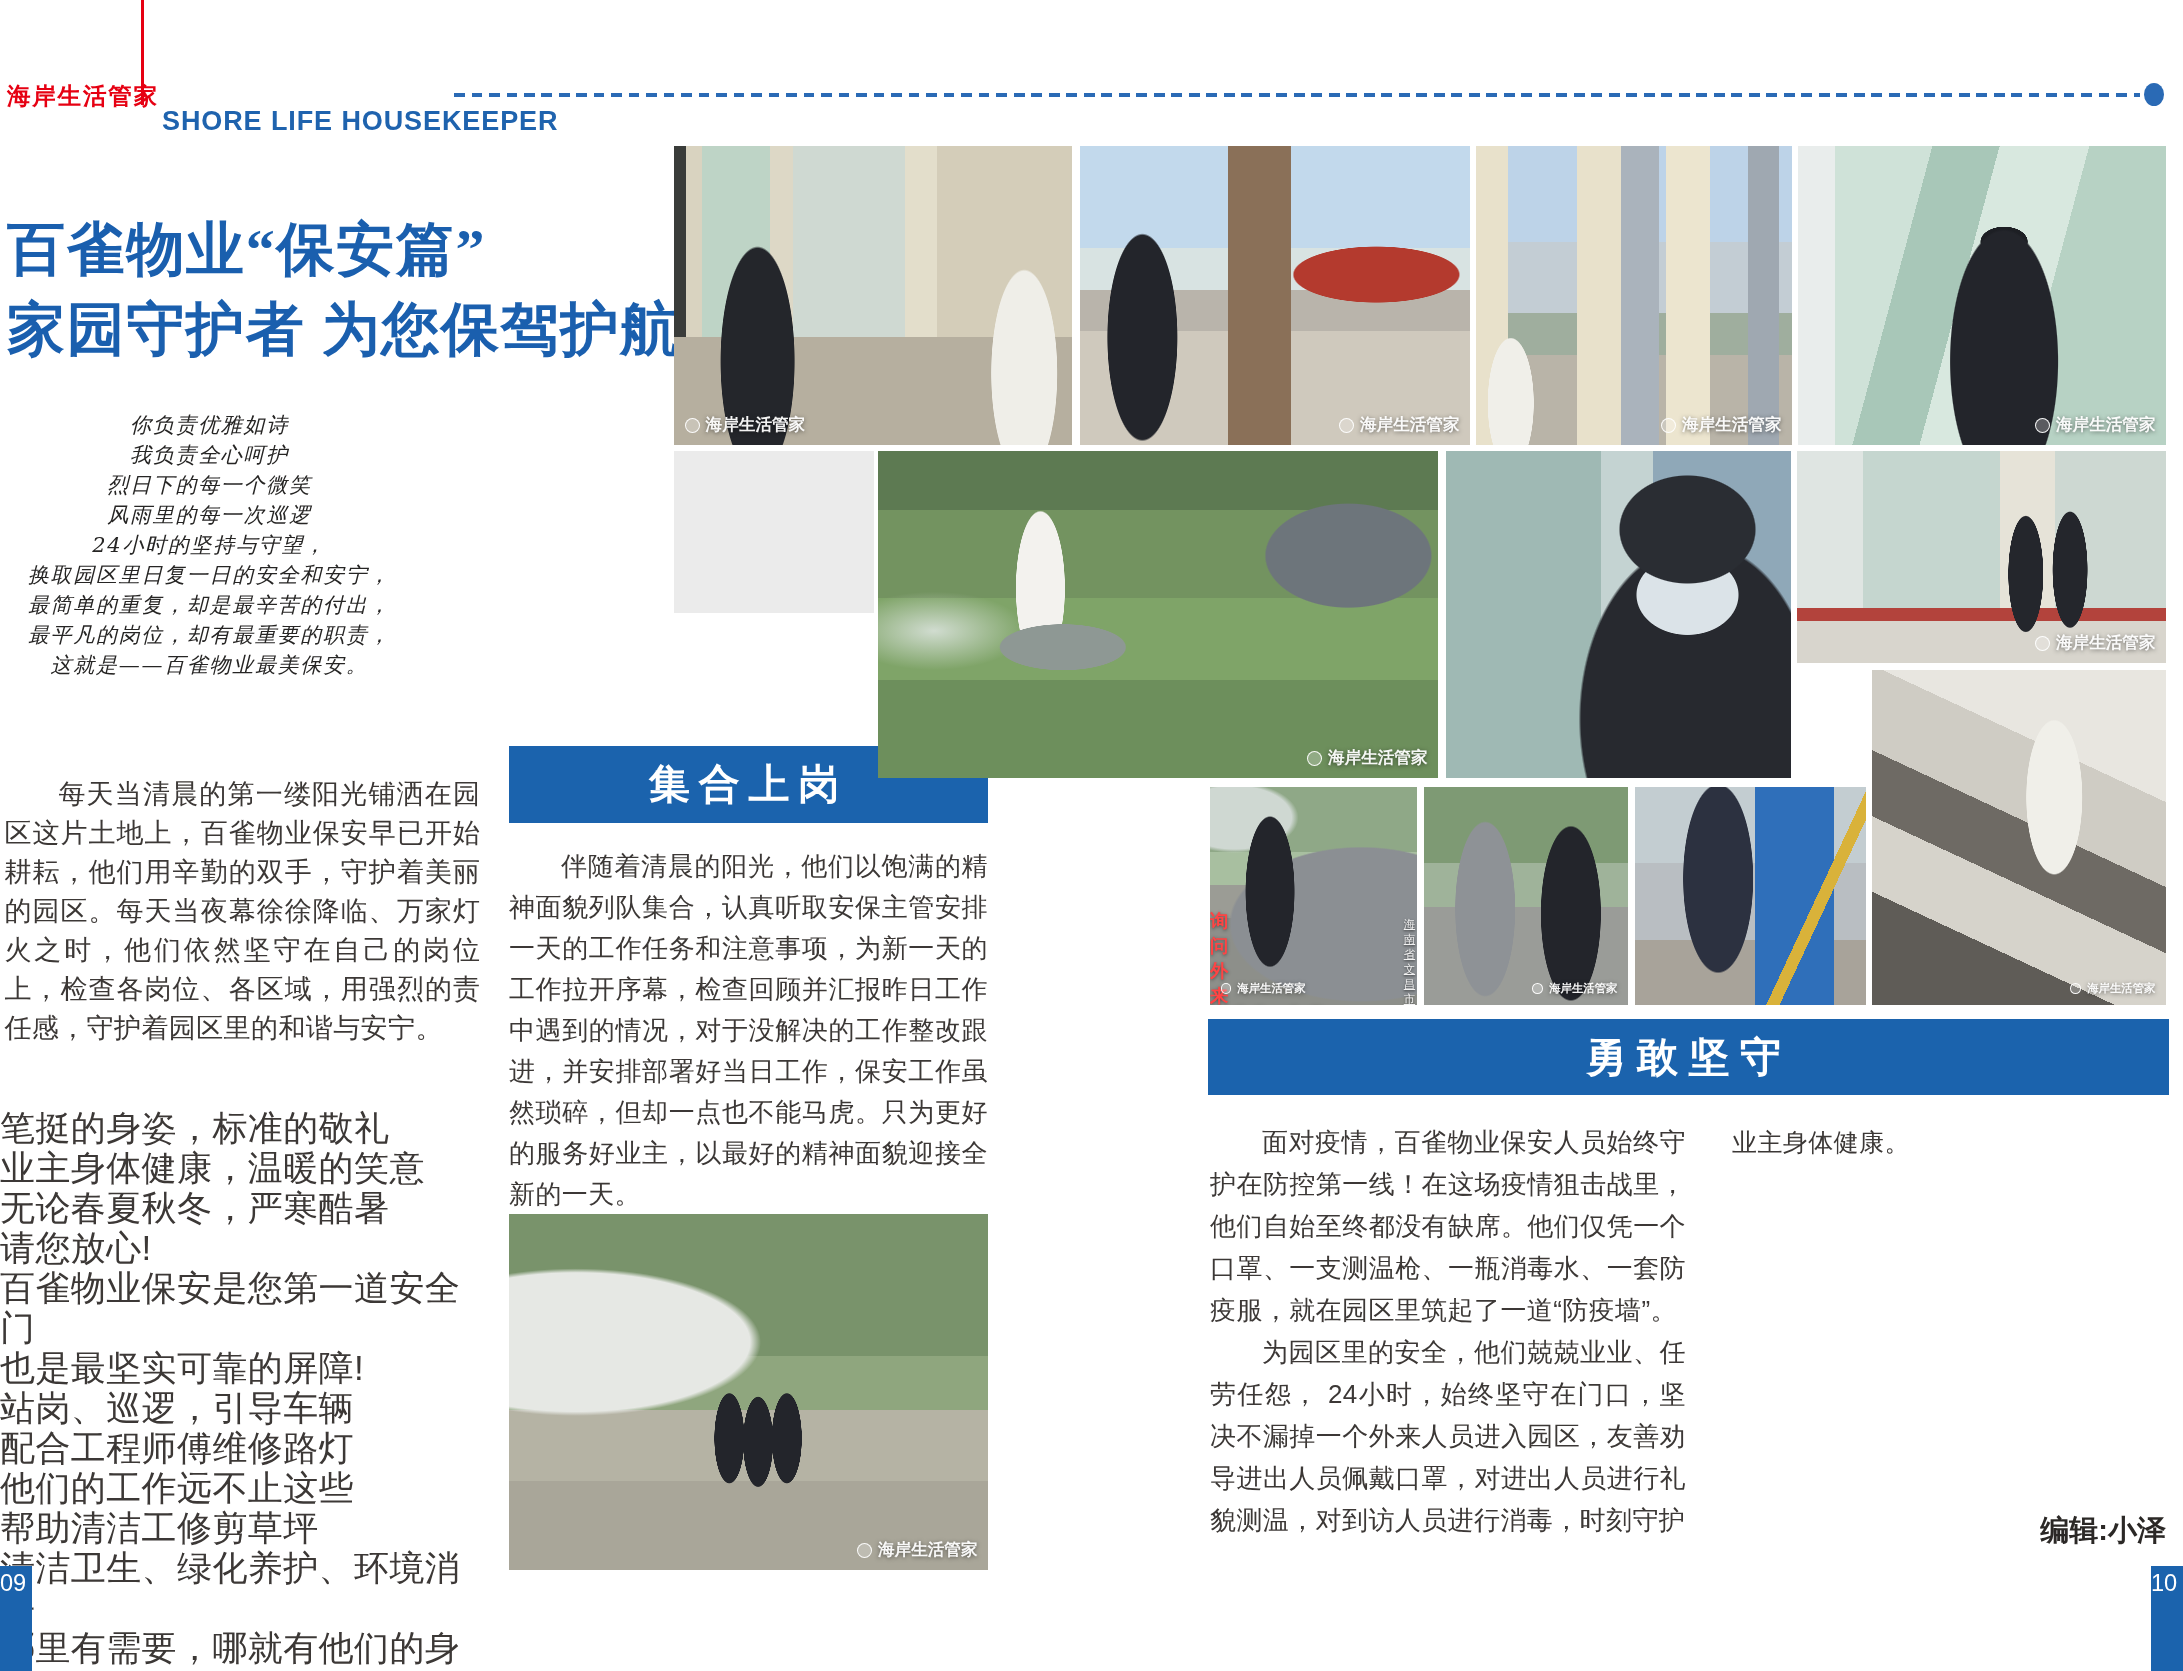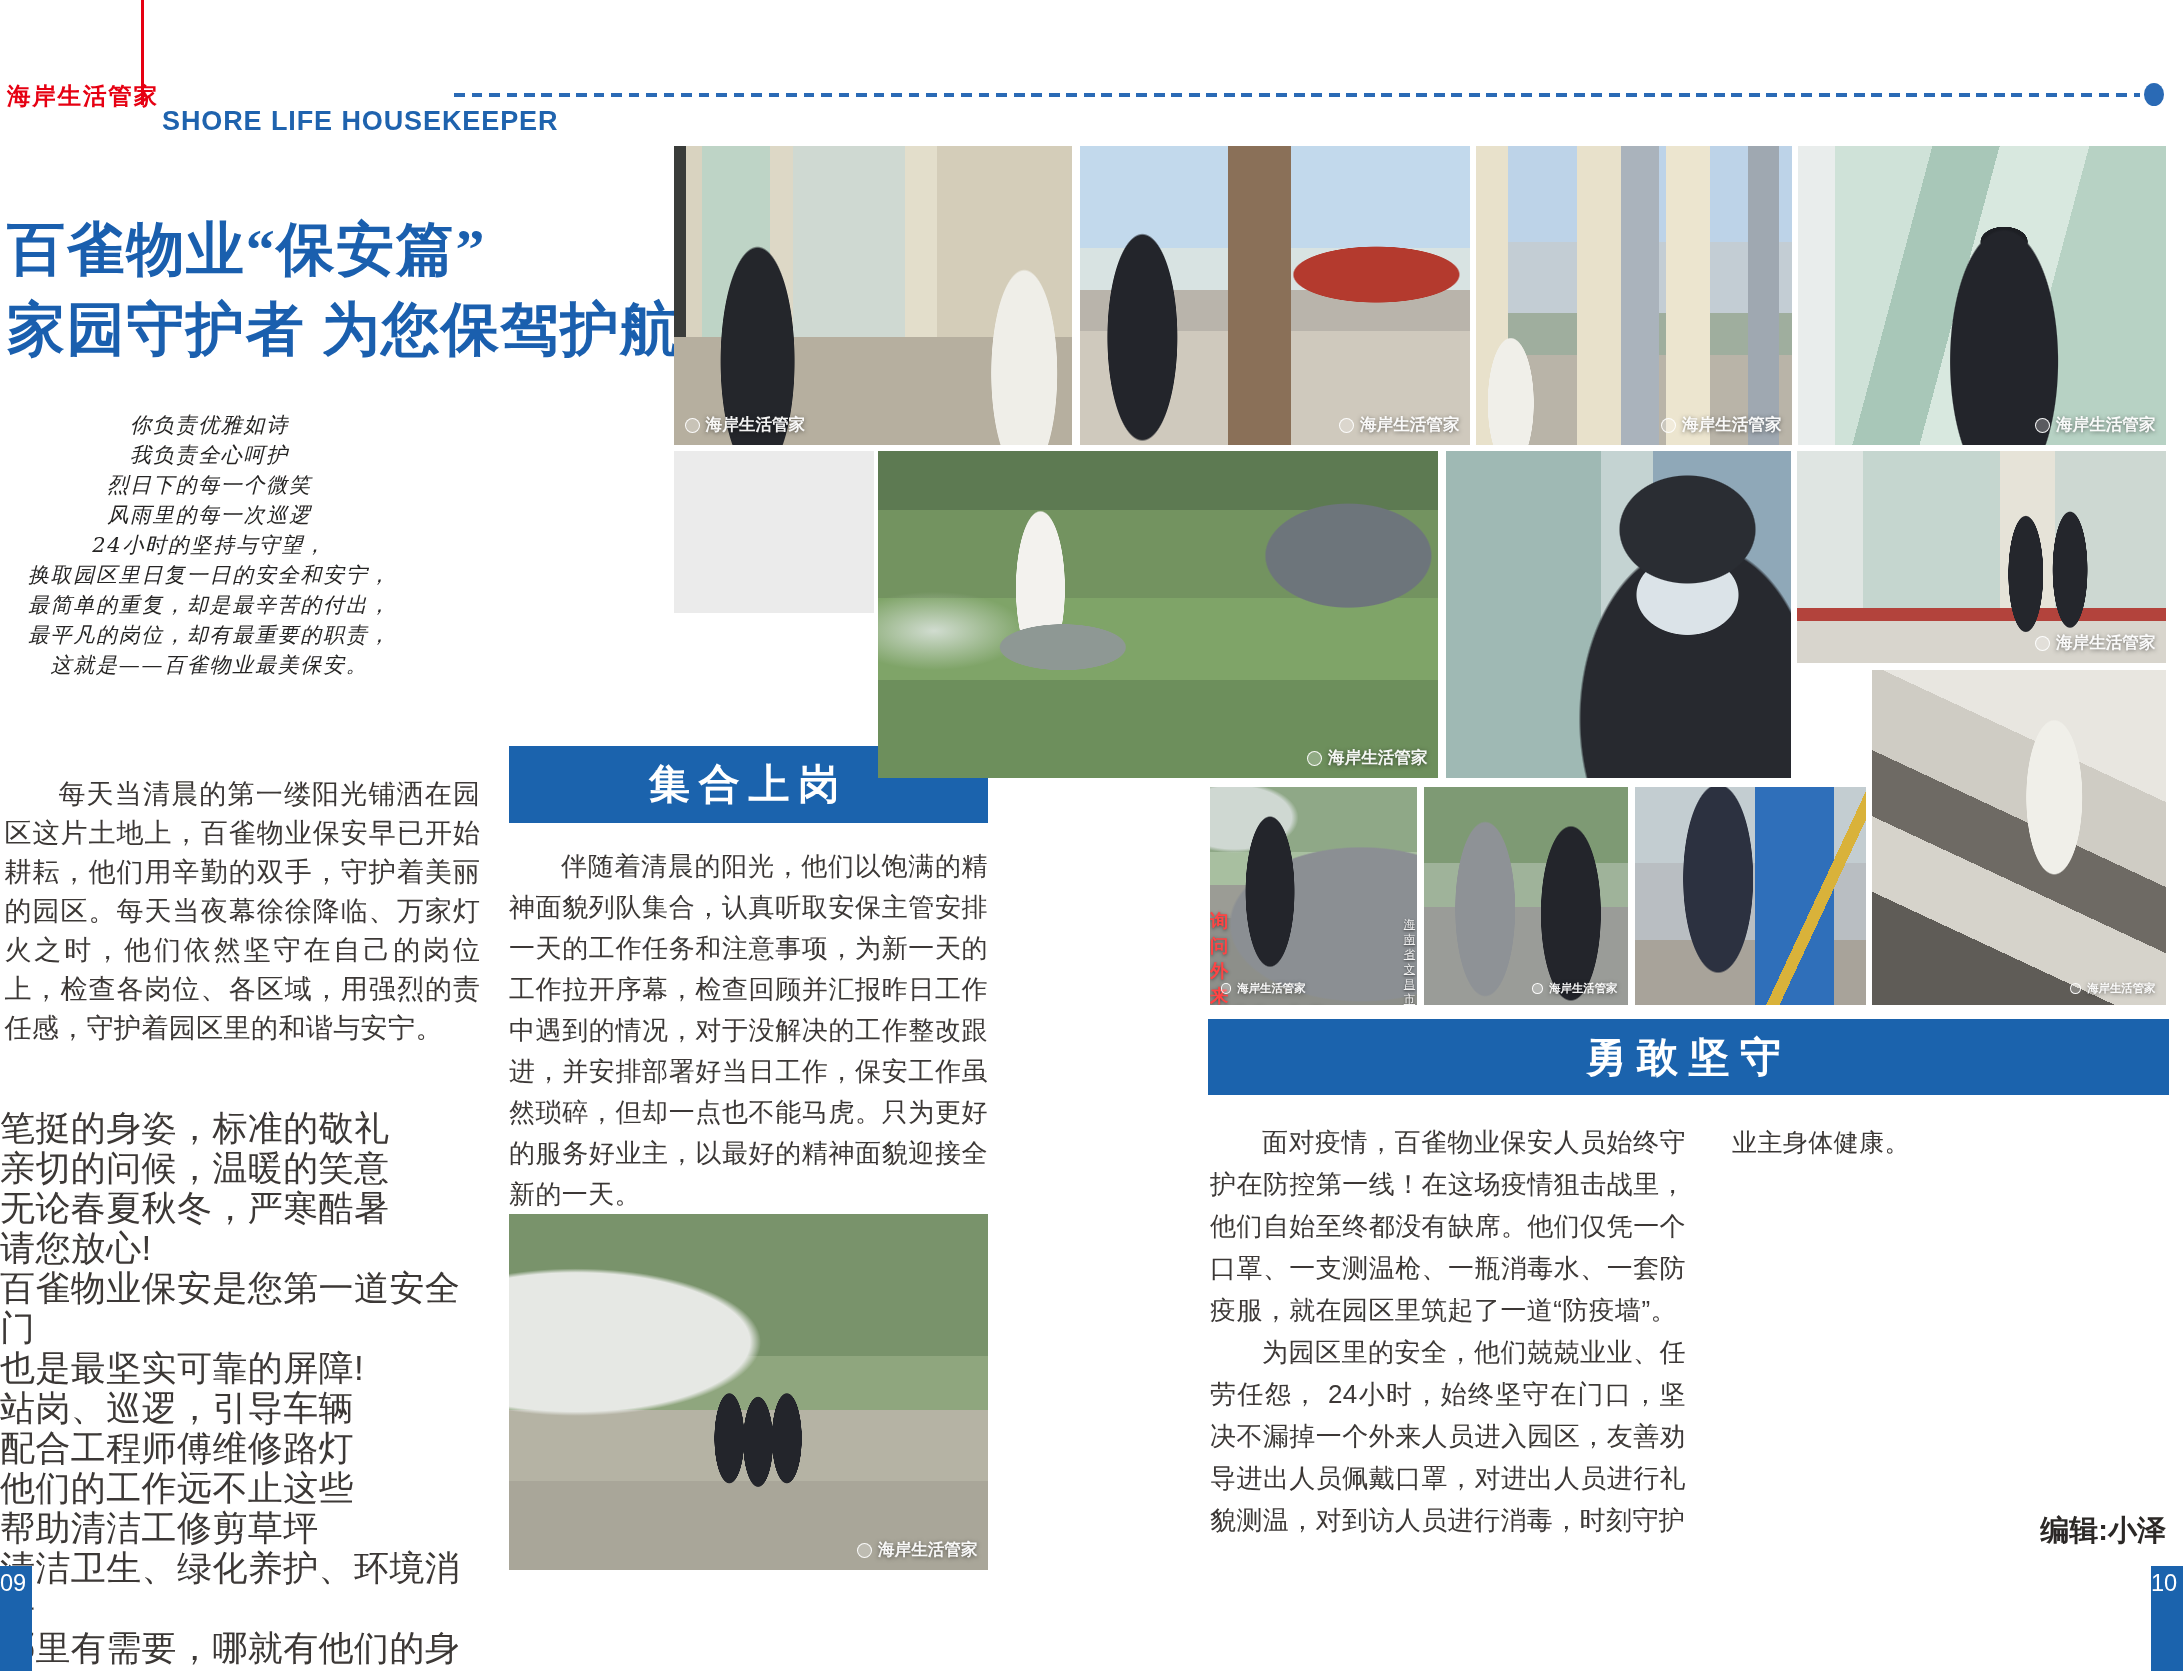--- a/index.html
+++ b/index.html
@@ -152,21 +152,21 @@
     <div>换取园区里日复一日的安全和安宁，</div>
     <div>最简单的重复，却是最辛苦的付出，</div>
     <div>最平凡的岗位，却有最重要的职责，</div>
     <div>这就是——百雀物业最美保安。</div>
   </div>
 
   <p class="abs left-para">每天当清晨的第一缕阳光铺洒在园区这片土地上，百雀物业保安早已开始耕耘，他们用辛勤的双手，守护着美丽的园区。每天当夜幕徐徐降临、万家灯火之时，他们依然坚守在自己的岗位上，检查各岗位、各区域，用强烈的责任感，守护着园区里的和谐与安宁。</p>
 
   <div class="abs center-block">
     <div>笔挺的身姿，标准的敬礼</div>
-    <div>亲切的问候，温暖的笑意</div>
+    <div>业主身体健康，温暖的笑意</div>
     <div>无论春夏秋冬，严寒酷暑</div>
     <div>请您放心!</div>
     <div>百雀物业保安是您第一道安全门</div>
     <div>也是最坚实可靠的屏障!</div>
     <div>站岗、巡逻，引导车辆</div>
     <div>配合工程师傅维修路灯</div>
     <div>他们的工作远不止这些</div>
     <div>帮助清洁工修剪草坪</div>
     <div>清洁卫生、绿化养护、环境消杀</div>
     <div>哪里有需要，哪就有他们的身影!</div>

